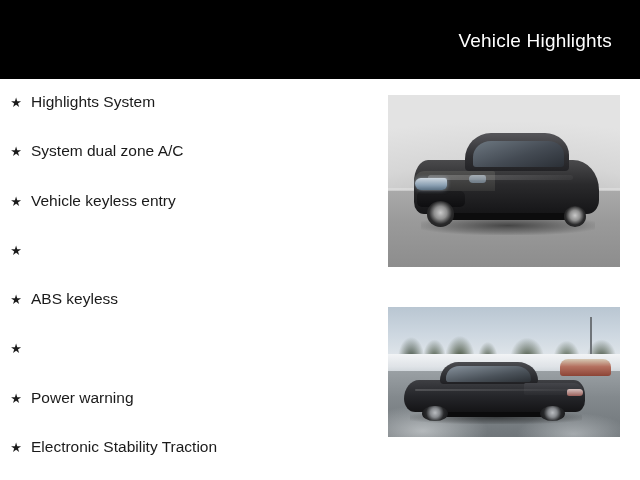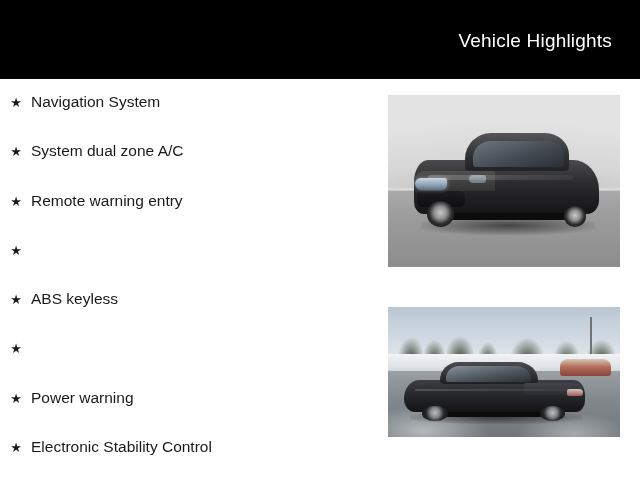--- a/index.html
+++ b/index.html
@@ -387,31 +387,31 @@
   <div class="header-bar">
     <div class="header-title">Vehicle Highlights</div>
   </div>
 
   <div class="content">
 
     <div class="features">
 
       <div class="feature-row">
         <span class="bullet">★</span>
-        <span class="feature-label">Navigation System</span>
+        <span class="feature-label">Highlights System</span>
       </div>
 
       <div class="feature-row">
         <span class="bullet">★</span>
         <span class="feature-label">System dual zone A/C</span>
       </div>
 
       <div class="feature-row">
         <span class="bullet">★</span>
-        <span class="feature-label">Remote warning entry</span>
+        <span class="feature-label">Vehicle keyless entry</span>
       </div>
 
       <div class="feature-row">
         <span class="bullet">★</span>
       </div>
 
       <div class="feature-row">
         <span class="bullet">★</span>
         <span class="feature-label">ABS keyless</span>
       </div>
@@ -420,21 +420,21 @@
         <span class="bullet">★</span>
       </div>
 
       <div class="feature-row">
         <span class="bullet">★</span>
         <span class="feature-label">Power warning</span>
       </div>
 
       <div class="feature-row">
         <span class="bullet">★</span>
-        <span class="feature-label">Electronic Stability Control</span>
+        <span class="feature-label">Electronic Stability Traction</span>
       </div>
 
     </div>
 
     <div class="photo photo-1">
       <div class="studio-bg"></div>
       <div class="studio-floor"></div>
       <div class="studio-wall-line"></div>
       <div class="car1">
         <div class="car1-shadow"></div>

